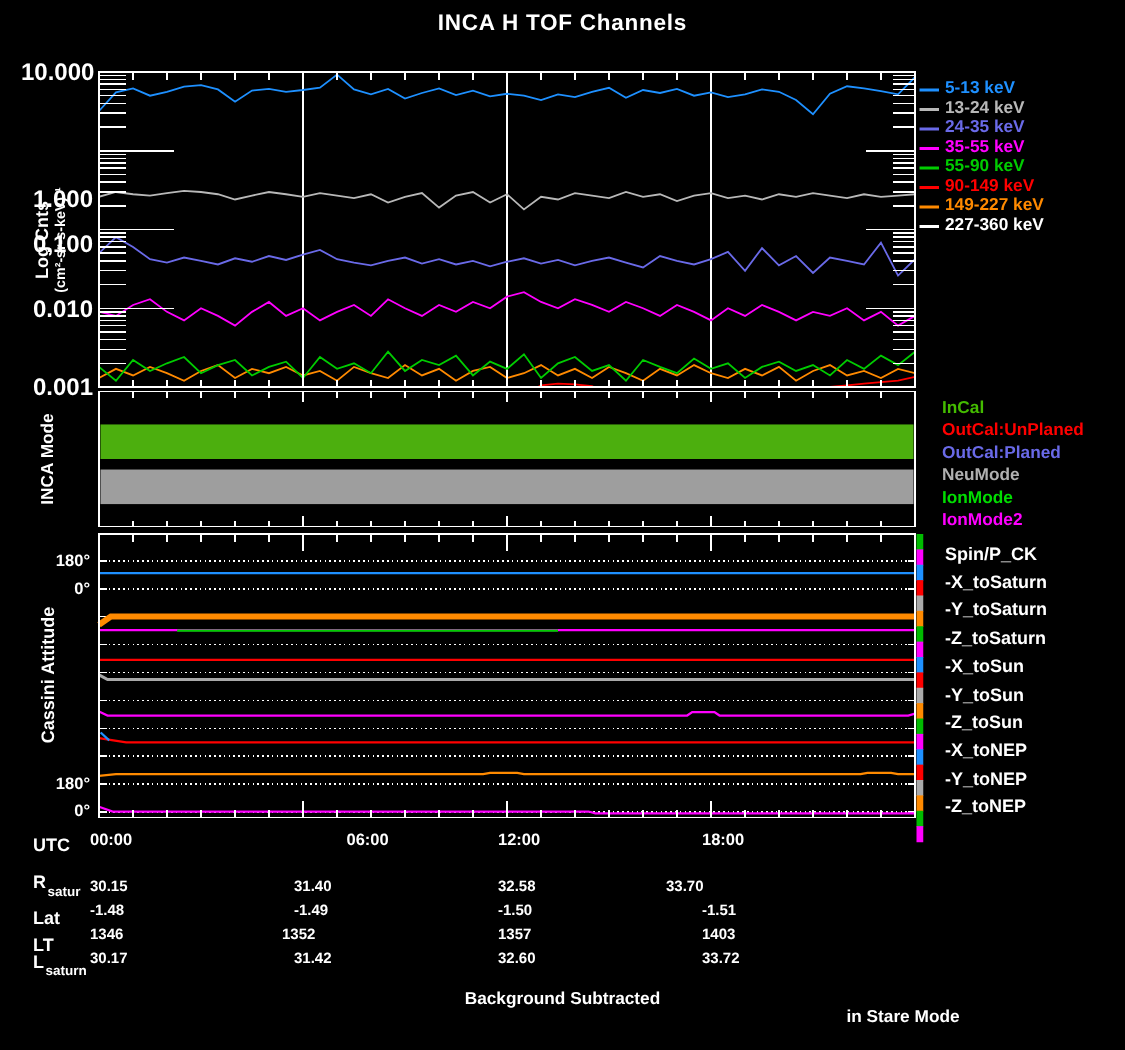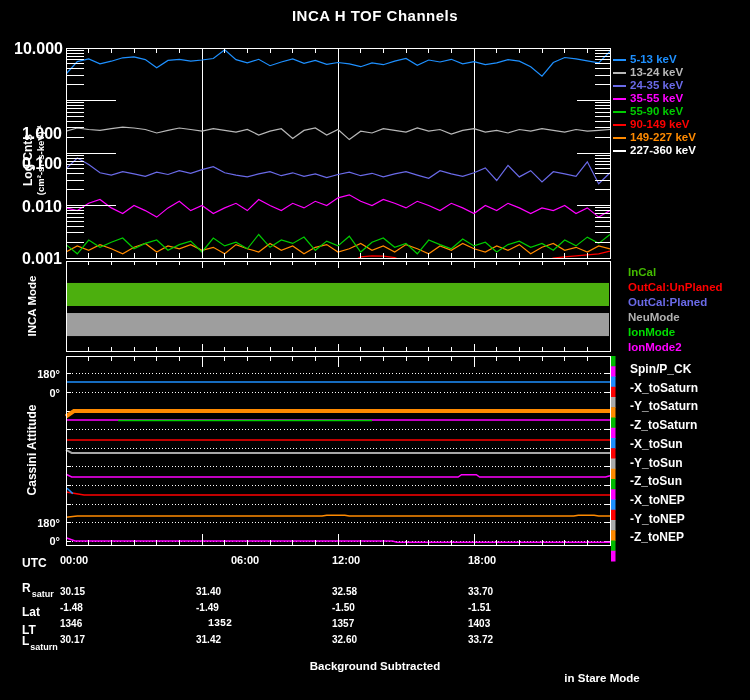--- a/index.html
+++ b/index.html
@@ -384,29 +384,29 @@
       <div class="t xt" style="left:60px;top:553px;">00:00</div>
       <div class="t xt" style="left:196px;top:553px;margin-left:35px;">06:00</div>
       <div class="t xt" style="left:332px;top:553px;">12:00</div>
       <div class="t xt" style="left:468px;top:553px;">18:00</div>
     </div>
   <div id="table">
       <div class="t rowlab" style="left:22px;top:581px;"><span>R</span><span class="sub">satur</span></div>
       <div class="t tv" style="left:60px;top:585px;">30.15</div>
       <div class="t tv" style="left:196px;top:585px;">31.40</div>
       <div class="t tv" style="left:332px;top:585px;">32.58</div>
-      <div class="t tv" style="left:468px;top:585px;">33.70</div>
+      <div class="t tv" style="left:444px;top:585px;">33.70</div>
       <div class="t rowlab" style="left:22px;top:605px;"><span>Lat</span></div>
       <div class="t tv" style="left:60px;top:601px;">-1.48</div>
       <div class="t tv" style="left:196px;top:601px;">-1.49</div>
       <div class="t tv" style="left:332px;top:601px;">-1.50</div>
       <div class="t tv" style="left:468px;top:601px;">-1.51</div>
       <div class="t rowlab" style="left:22px;top:623px;"><span>LT</span></div>
       <div class="t tv" style="left:60px;top:617px;">1346</div>
-      <div class="t tv" style="left:208px;top:617px;font-family:Liberation Mono, monospace;">1352</div>
+      <div class="t tv" style="left:188px;top:617px;">1352</div>
       <div class="t tv" style="left:332px;top:617px;">1357</div>
       <div class="t tv" style="left:468px;top:617px;">1403</div>
       <div class="t rowlab" style="left:22px;top:634px;"><span>L</span><span class="sub">saturn</span></div>
       <div class="t tv" style="left:60px;top:633px;">30.17</div>
       <div class="t tv" style="left:196px;top:633px;">31.42</div>
       <div class="t tv" style="left:332px;top:633px;">32.60</div>
       <div class="t tv" style="left:468px;top:633px;">33.72</div>
     </div>
 
   <div class="t footer" style="left:280px;top:660px;width:190px;">Background Subtracted</div>

